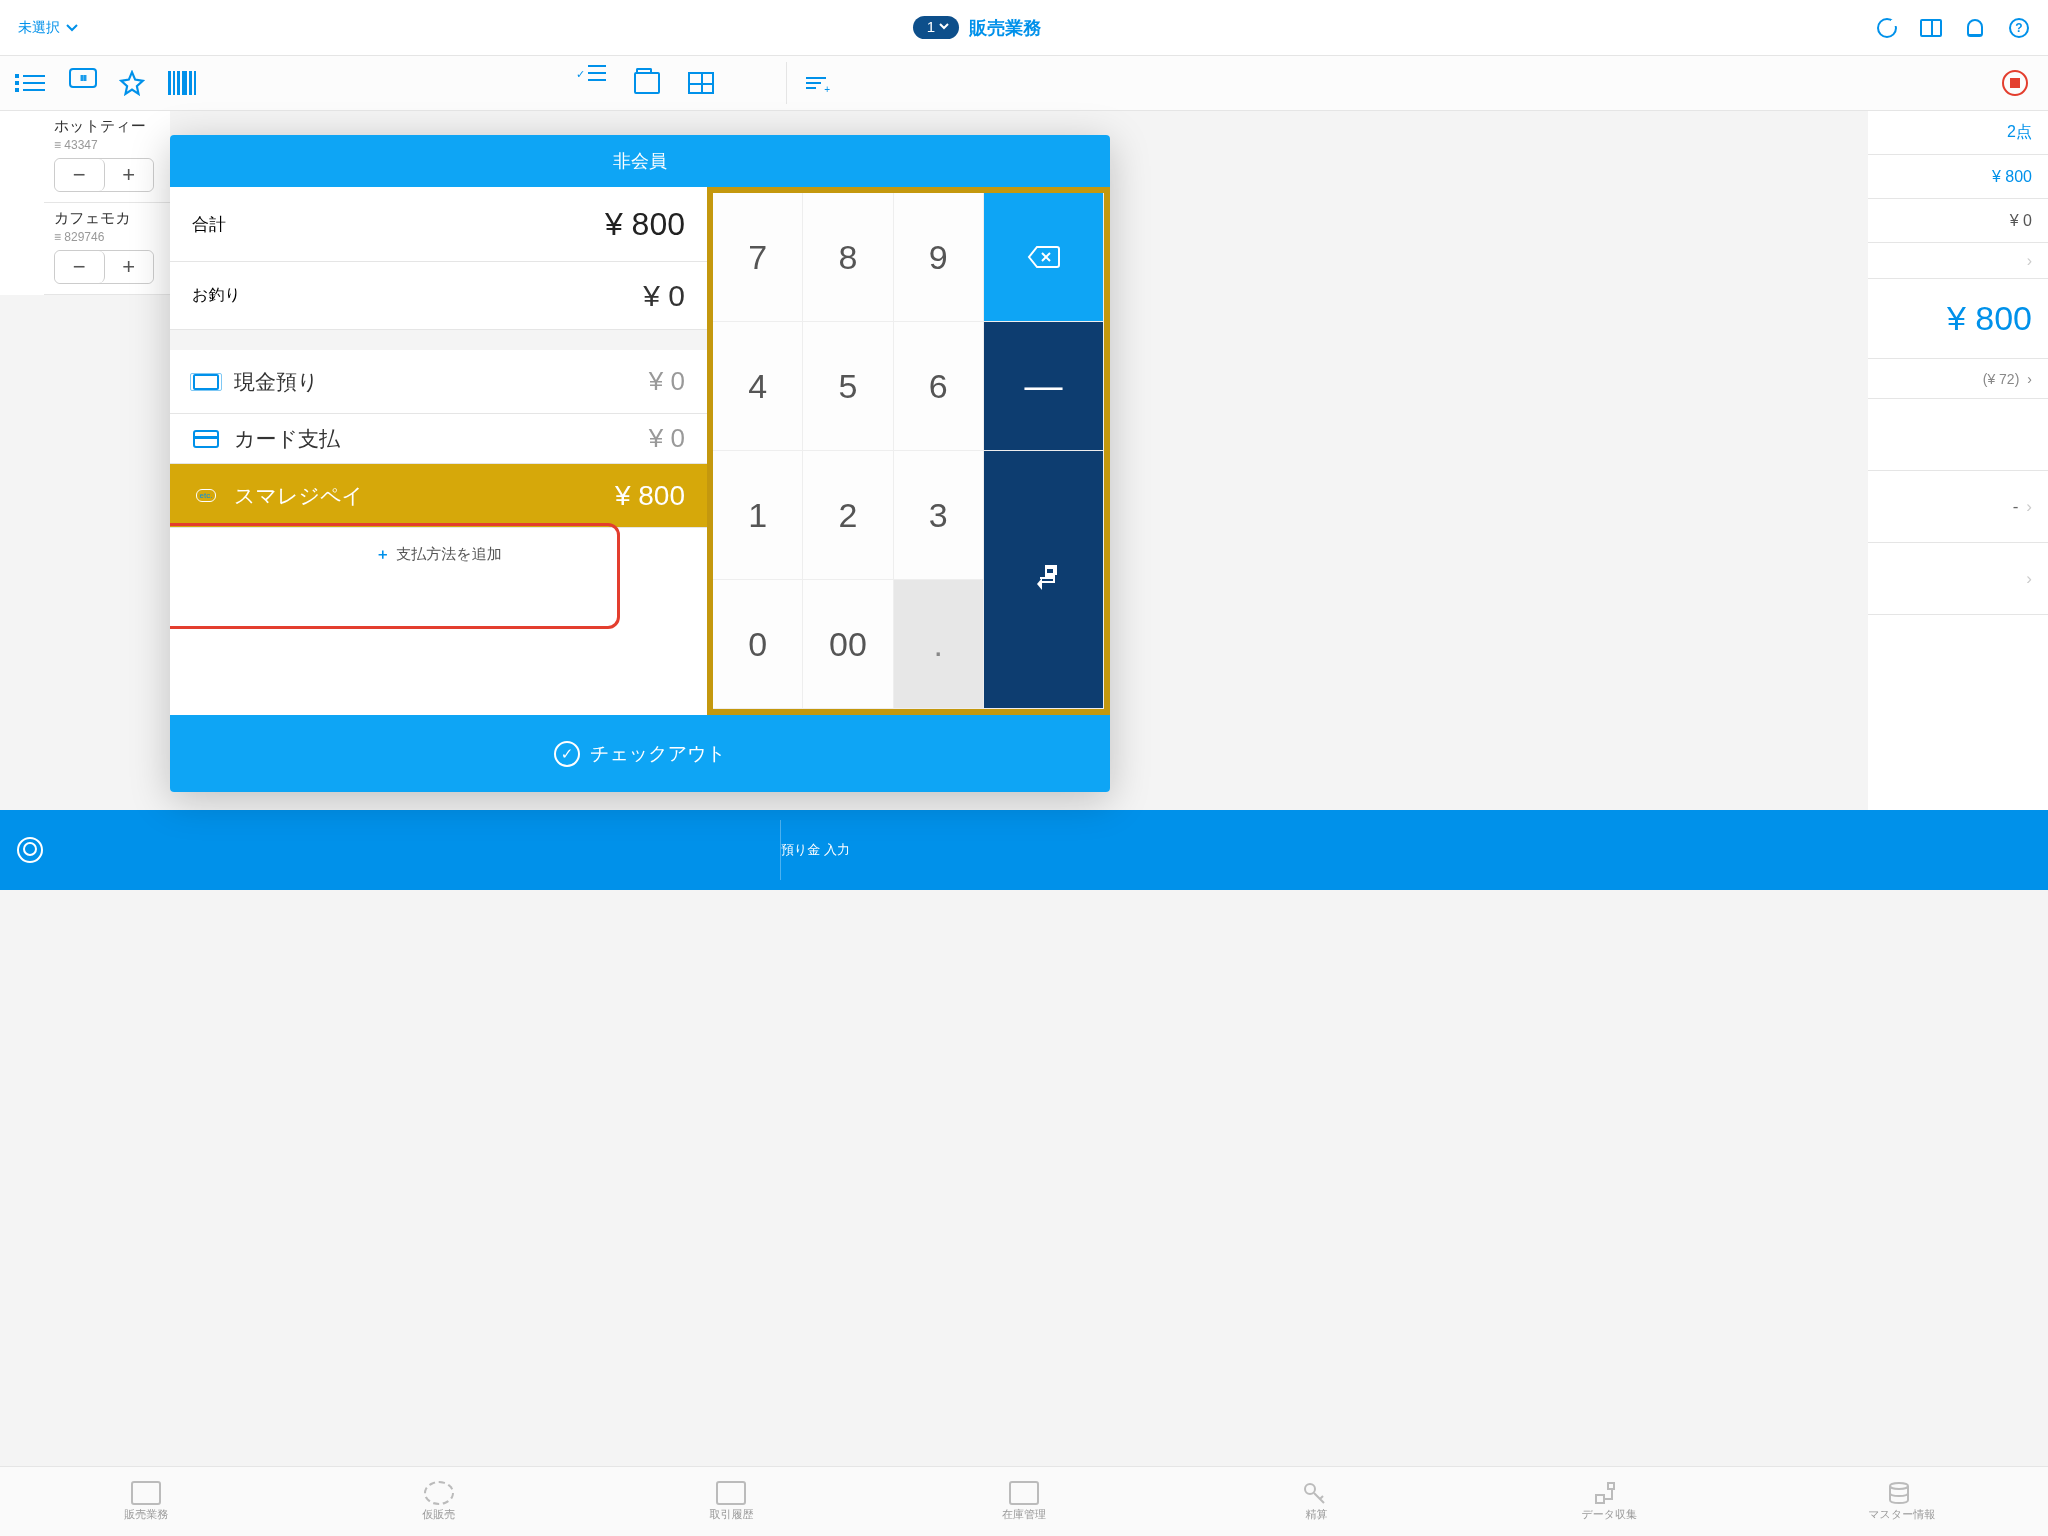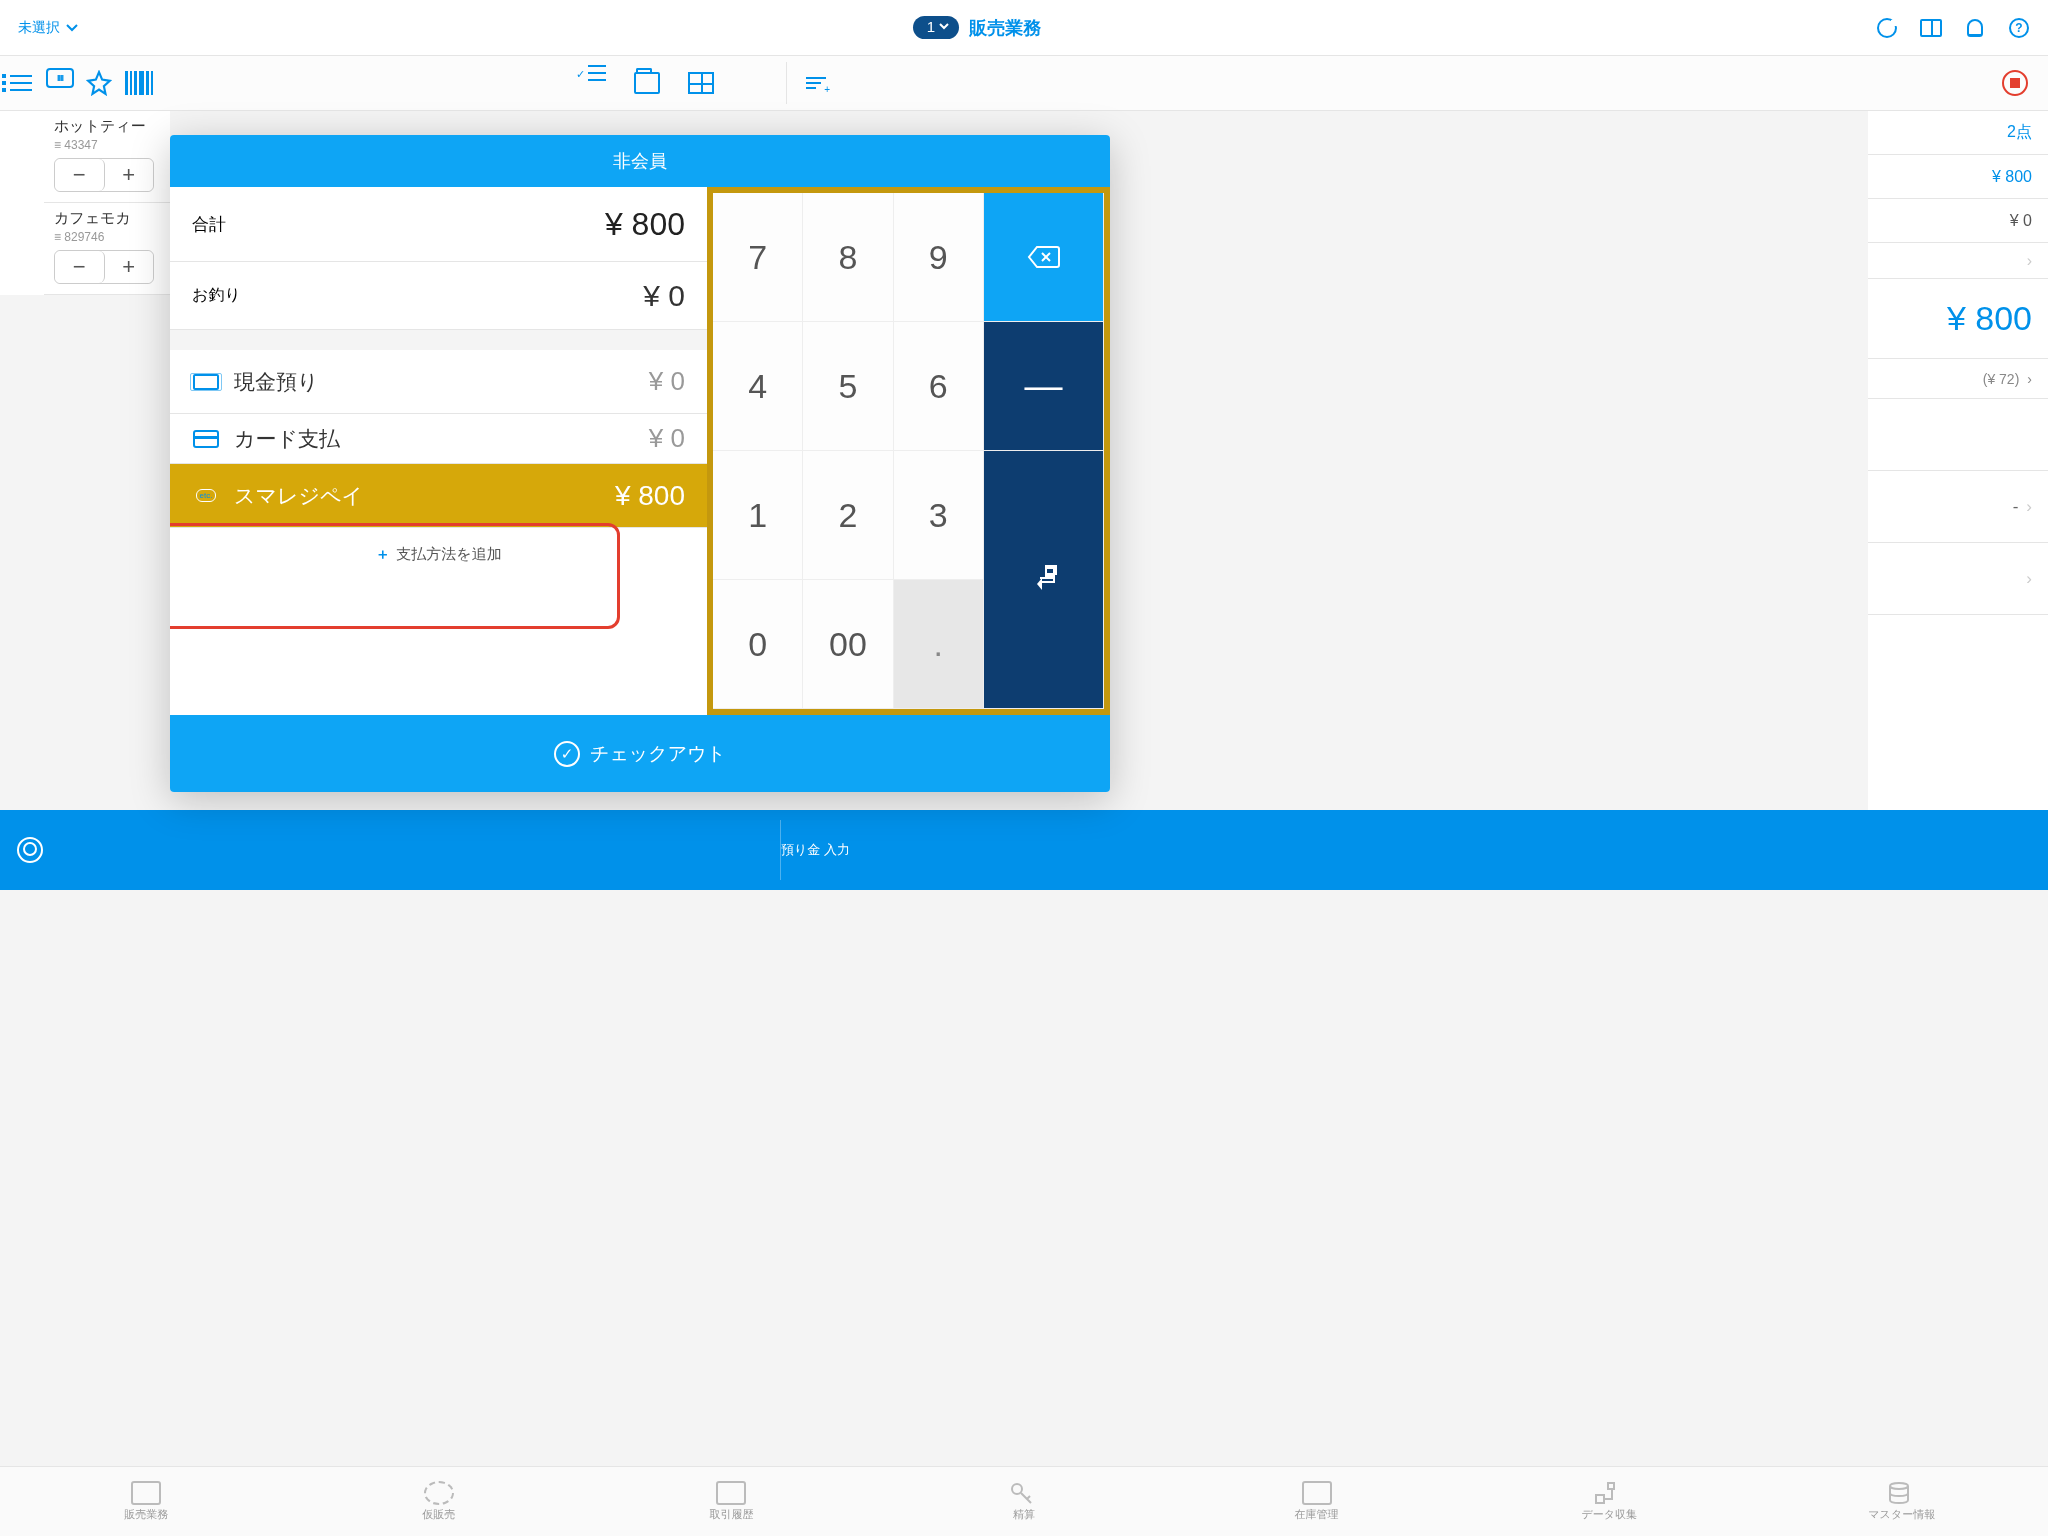--- a/index.html
+++ b/index.html
@@ -26,21 +26,21 @@
   .tr-icon { width:22px; height:22px; display:flex; align-items:center; justify-content:center; }
   .tr-refresh { border:2px solid var(--blue); width:20px; height:20px; border-radius:50%; position:relative;}
   .tr-refresh::after{content:""; position:absolute; width:6px; height:6px; background:#fff; right:-2px; top:0;}
   .tr-panel{ width:22px; height:18px; border:2px solid var(--blue); border-radius:2px; position:relative;}
   .tr-panel::after{content:""; position:absolute; left:50%; top:0; bottom:0; width:2px; background:var(--blue);}
   .tr-bell{ width:16px; height:18px; border:2px solid var(--blue); border-bottom-width:3px; border-radius:9px 9px 4px 4px;}
   .tr-help{ width:20px; height:20px; border:2px solid var(--blue); border-radius:50%; display:flex; align-items:center; justify-content:center; font-size:12px; font-weight:700;}
 
   
   .toolbar { position:absolute; top:56px; left:0; right:0; height:55px; background:#fcfcfc; border-bottom:1px solid var(--gray-line); display:flex; align-items:center;}
-  .tb-left { display:flex; gap:10px; padding-left:6px;}
+  .tb-left { display:flex; gap:20px; padding-left:19px;}
   .tb-icon { width:30px; height:30px; display:flex; align-items:center; justify-content:center; color:var(--blue);}
   .tb-icon.list span{width:22px; height:2px; background:var(--blue); box-shadow:0 -7px var(--blue),0 7px var(--blue); position:relative;}
   .tb-icon.list span::before{content:""; width:4px; height:4px; background:var(--blue); position:absolute; left:-8px; top:-1px; box-shadow:0 -7px var(--blue),0 7px var(--blue);}
   .tb-icon.camera{border:2px solid var(--blue); width:28px; height:20px; border-radius:4px; display:flex; align-items:center; justify-content:center;}
   .tb-icon.camera .lens{font-size:9px; font-weight:700; letter-spacing:-1px;}
   .tb-icon.star svg{width:26px;height:26px;fill:none;stroke:var(--blue);stroke-width:2;}
   .tb-icon.barcode{display:flex; gap:2px;}
   .tb-icon.barcode span{width:3px; height:24px; background:var(--blue);}
   .tb-icon.barcode span:nth-child(2){width:2px;}
   .tb-icon.barcode span:nth-child(4){width:5px;}
@@ -285,29 +285,29 @@
     </div>
   <div class="tab">
       <div class="tab-ico" style="border-radius:50%;border-style:dashed"></div>
       <div class="tab-lbl">仮販売</div>
     </div>
   <div class="tab">
       <div class="tab-ico"></div>
       <div class="tab-lbl">取引履歴</div>
     </div>
   <div class="tab">
+      <div class="tab-ico"></div>
+      <div class="tab-lbl">在庫管理</div>
+    </div>
+  <div class="tab">
       <div class="tab-ico" style="border:none"><svg width="28" height="24" viewBox="0 0 28 24" fill="none" stroke="#bbb" stroke-width="2">
           <circle cx="8" cy="8" r="5"></circle>
           <path d="M12 12l10 10M18 18l3-3"></path>
         </svg></div>
       <div class="tab-lbl">精算</div>
-    </div>
-  <div class="tab">
-      <div class="tab-ico"></div>
-      <div class="tab-lbl">在庫管理</div>
     </div>
   <div class="tab">
       <div class="tab-ico" style="border:none"><svg width="28" height="24" fill="none" stroke="#bbb" stroke-width="2">
           <rect x="2" y="14" width="8" height="8"></rect>
           <rect x="14" y="2" width="6" height="6"></rect>
           <path d="M10 18h8V8"></path>
         </svg></div>
       <div class="tab-lbl">データ収集</div>
     </div>
   <div class="tab">

